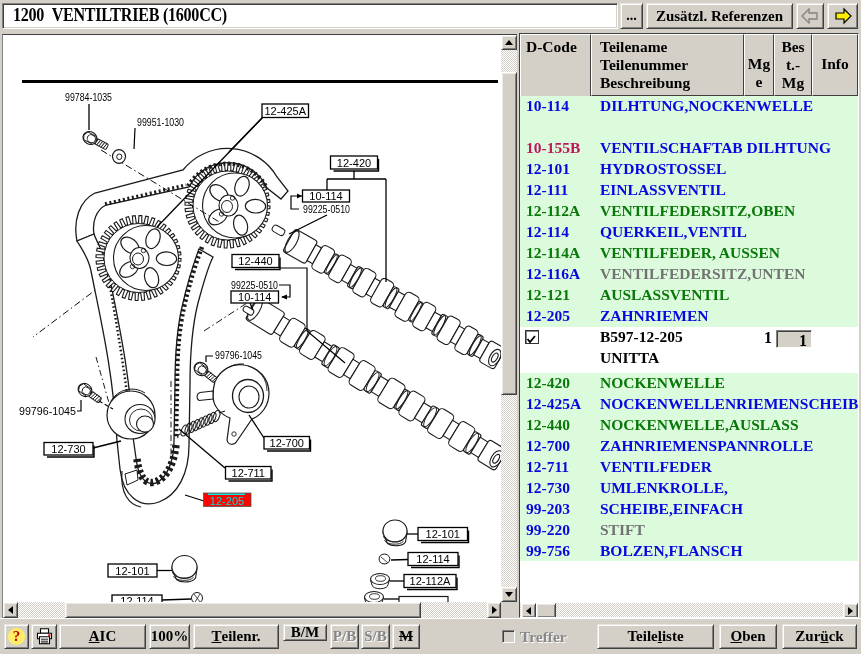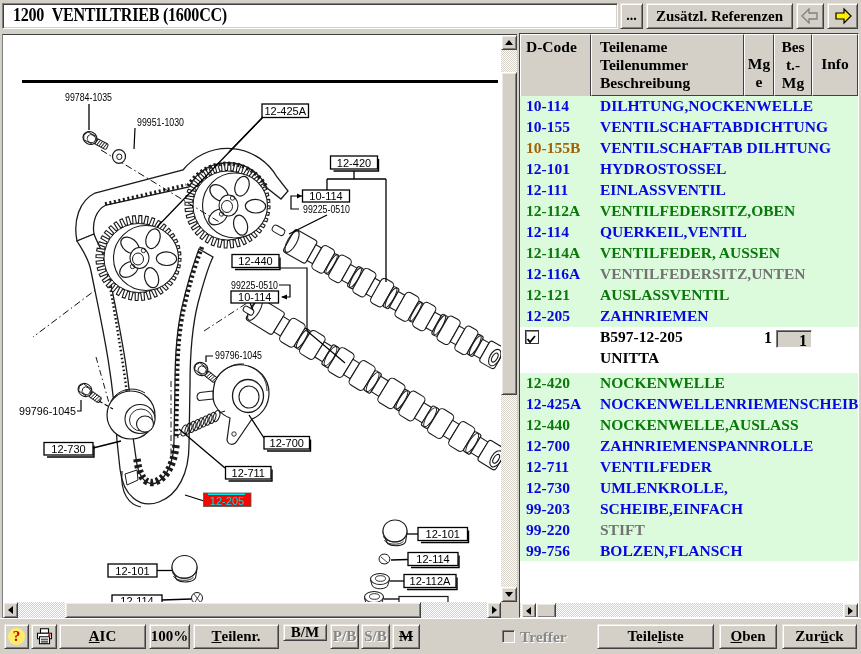--- a/index.html
+++ b/index.html
@@ -355,26 +355,22 @@
     </div>
   <div class="hcell" style="left:292px;top:0px;width:46px;height:62px;text-align:center">
       <div class="abs" style="left:0;right:0;top:20px">Info</div>
     </div>
   <div class="abs" style="left:0;top:62px;width:338px;height:465px;background:#dcfadc"></div>
   <div class="abs" style="left:0;top:-33px;width:338px;height:651px">
   <div class="row" style="top:95px">
         <span class="c1" style="color:#0707e0">10-114</span>
         <span class="c2" style="color:#0707e0">DILHTUNG,NOCKENWELLE</span>
       </div>
-      <div class="row" style="top:116px">
-        <span class="c1" style="color:#0707e0">10-155</span>
-        <span class="c2" style="color:#0707e0">VENTILSCHAFTABDICHTUNG</span>
-      </div>
       <div class="row" style="top:137px">
-        <span class="c1" style="color:#a16207">10-155B</span>
+        <span class="c1" style="color:#be185d">10-155B</span>
         <span class="c2" style="color:#0707e0">VENTILSCHAFTAB DILHTUNG</span>
       </div>
       <div class="row" style="top:158px">
         <span class="c1" style="color:#0707e0">12-101</span>
         <span class="c2" style="color:#0707e0">HYDROSTOSSEL</span>
       </div>
       <div class="row" style="top:179px">
         <span class="c1" style="color:#0707e0">12-111</span>
         <span class="c2" style="color:#0707e0">EINLASSVENTIL</span>
       </div>

